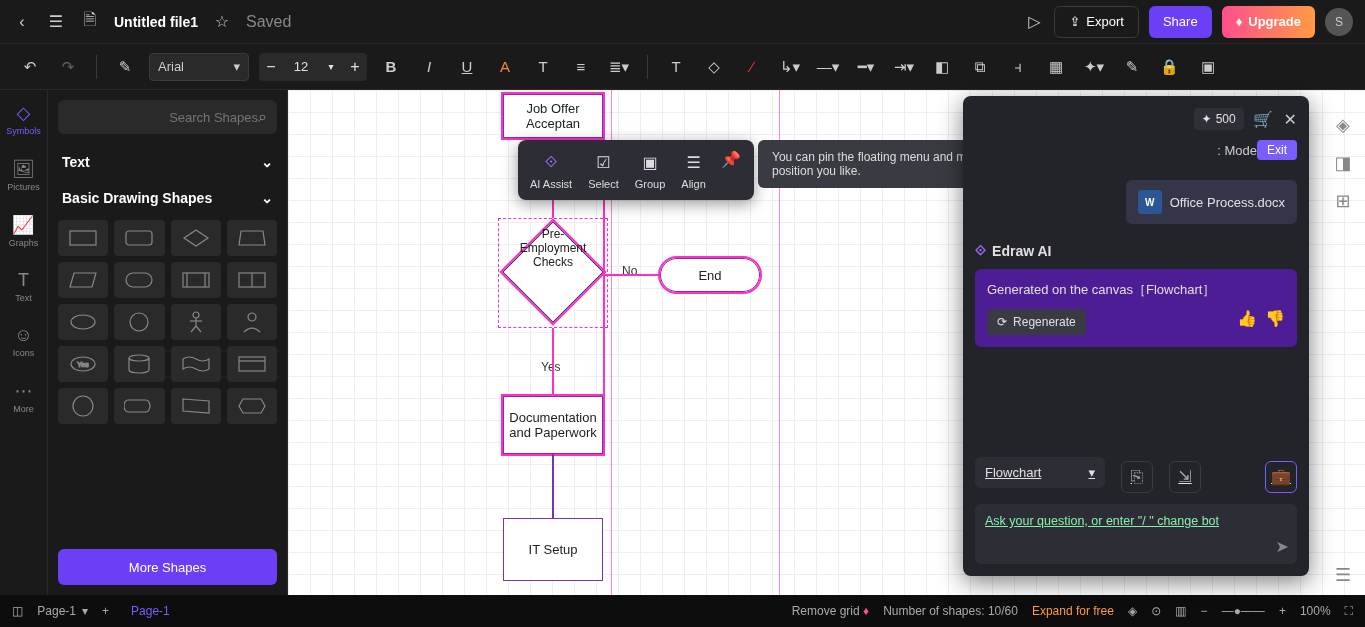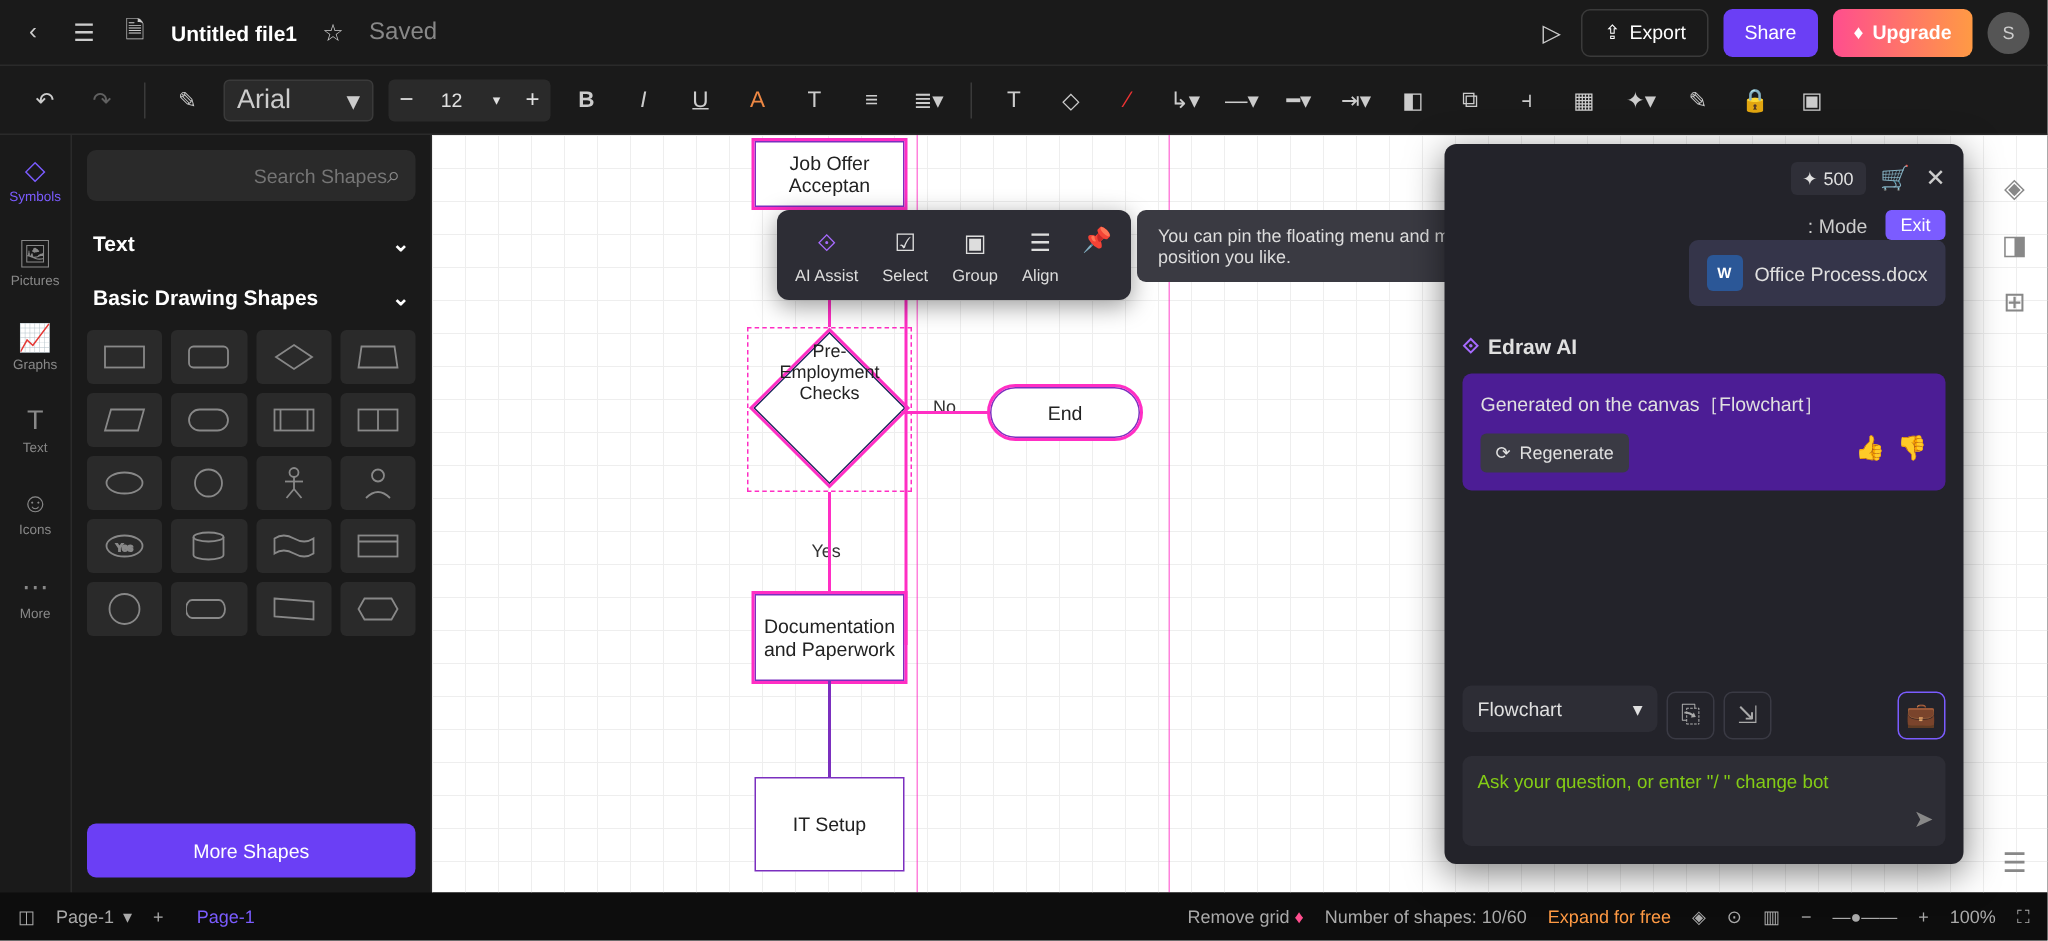--- a/index.html
+++ b/index.html
@@ -11,21 +11,21 @@
 .topbar .saved { color: #888; font-size: 16px; }
 .topbar .right { display: flex; align-items: center; gap: 10px; }
 .btn { height: 32px; padding: 0 14px; border-radius: 6px; display: flex; align-items: center; gap: 6px; font-size: 13px; cursor: pointer; }
 .btn-dark { background: transparent; border: 1px solid #3a3a3a; color: #fff; }
 .btn-share { background: #6b3ff5; color: #fff; }
 .btn-upgrade { background: linear-gradient(90deg,#ff4e8e,#ff9a44); color: #fff; font-weight: 600; }
 .avatar { width: 28px; height: 28px; border-radius: 50%; background: #555; display: flex; align-items: center; justify-content: center; font-size: 12px; color: #ccc; }
 .toolbar { height: 46px; background: #1a1a1a; display: flex; align-items: center; padding: 0 16px; gap: 10px; border-bottom: 1px solid #2a2a2a; }
 .toolbar .sep { width: 1px; height: 24px; background: #3a3a3a; margin: 0 4px; }
 .toolbar .tbtn { width: 28px; height: 28px; display: flex; align-items: center; justify-content: center; color: #ccc; cursor: pointer; font-size: 15px; }
-.font-select { background: #2a2a2a; border: 1px solid #3a3a3a; color: #ccc; height: 28px; padding: 0 8px; border-radius: 4px; font-size: 18px; width: 100px; display: flex; align-items: center; justify-content: space-between; }
+.font-select { background: #2a2a2a; border: 1px solid #3a3a3a; color: #ccc; height: 28px; padding: 0 8px; border-radius: 4px; font-size: 13px; width: 100px; display: flex; align-items: center; justify-content: space-between; }
 .size-box { display: flex; align-items: center; background: #2a2a2a; border-radius: 4px; height: 28px; }
 .size-box .num { width: 36px; text-align: center; font-size: 13px; }
 .size-box .pm { width: 24px; text-align: center; cursor: pointer; }
 .main { display: flex; height: calc(100% - 44px - 46px - 32px); }
 .rail { width: 48px; background: #1a1a1a; border-right: 1px solid #2a2a2a; padding-top: 8px; display: flex; flex-direction: column; align-items: center; gap: 14px; }
 .rail-item { width: 40px; display: flex; flex-direction: column; align-items: center; gap: 2px; color: #888; cursor: pointer; padding: 4px 0; border-radius: 6px; }
 .rail-item.active { color: #7b5cff; }
 .rail-item .ricon { font-size: 18px; }
 .rail-item .rlabel { font-size: 9px; }
 .sidebar { width: 240px; background: #1a1a1a; border-right: 1px solid #2a2a2a; padding: 10px; display: flex; flex-direction: column; }
@@ -41,36 +41,36 @@
 .node.sel { outline: 2px solid #ff2ec4; }
 .rounded { border-radius: 22px; }
 .edge-label { position: absolute; font-size: 12px; color: #333; }
 .float-menu { position: absolute; top: 50px; left: 230px; background: #2d2d35; border-radius: 8px; padding: 10px 12px; display: flex; gap: 16px; align-items: flex-end; box-shadow: 0 4px 16px rgba(0,0,0,.4); z-index: 20; }
 .float-item { display: flex; flex-direction: column; align-items: center; gap: 4px; color: #ddd; font-size: 11px; cursor: pointer; }
 .float-item .fic { width: 24px; height: 24px; display: flex; align-items: center; justify-content: center; font-size: 16px; }
 .tooltip-box { position: absolute; top: 50px; left: 470px; background: #3a3a42; color: #ddd; padding: 10px 14px; border-radius: 6px; font-size: 12px; width: 300px; z-index: 20; }
 .ai-panel { position: absolute; right: 56px; top: 96px; width: 346px; height: 480px; background: #23232a; border-radius: 8px; box-shadow: 0 6px 24px rgba(0,0,0,.5); padding: 12px; display: flex; flex-direction: column; z-index: 30; }
 .ai-head { display: flex; justify-content: flex-end; align-items: center; gap: 10px; margin-bottom: 10px; }
 .credit { background: #2f2f38; padding: 4px 8px; border-radius: 4px; font-size: 12px; display: flex; align-items: center; gap: 4px; }
-.mode-row { display: flex; align-items: center; justify-content: flex-end; gap: 12px; margin-bottom: 0; }
+.mode-row { display: flex; align-items: center; justify-content: flex-end; gap: 0; margin-bottom: 20px; }
 .exit-btn { background: #7b5cff; color: #fff; padding: 3px 10px; border-radius: 4px; font-size: 12px; cursor: pointer; }
 .file-chip { background: #35354a; border-radius: 6px; padding: 10px 12px; display: flex; align-items: center; gap: 8px; font-size: 13px; margin-bottom: 18px; margin-left: auto; }
 .word-icon { width: 24px; height: 24px; background: #2b5797; border-radius: 4px; display: flex; align-items: center; justify-content: center; color: #fff; font-size: 10px; font-weight: bold; }
 .ai-title { font-size: 14px; font-weight: 600; margin-bottom: 10px; display: flex; align-items: center; gap: 6px; }
 .ai-msg { background: #4c1d95; border-radius: 6px; padding: 12px; margin-bottom: 14px; }
 .ai-msg .label { font-size: 13px; margin-bottom: 10px; }
 .regen { background: #3a3a44; padding: 6px 10px; border-radius: 4px; font-size: 12px; display: inline-flex; align-items: center; gap: 6px; cursor: pointer; }
 .thumbs { float: right; display: flex; gap: 8px; color: #888; }
 .ai-bottom { margin-top: auto; }
 .type-select { background: #2d2d35; border-radius: 6px; padding: 8px 10px; font-size: 13px; display: flex; align-items: center; justify-content: space-between; width: 130px; margin-bottom: 8px; }
-.type-row { display: flex; gap: 6px; align-items: center; }
+.type-row { display: flex; gap: 16px; align-items: center; text-decoration: underline; }
 .mini-btn { width: 32px; height: 32px; border: 1px solid #3a3a44; border-radius: 6px; display: flex; align-items: center; justify-content: center; cursor: pointer; color: #aaa; }
 .mini-btn.active { border-color: #7b5cff; color: #7b5cff; }
 .ai-input { width: 100%; background: #2d2d35; border-radius: 6px; padding: 10px; min-height: 60px; position: relative; }
-.ai-input .ph { color: #84cc16; font-size: 12.5px; }
+.ai-input .ph { color: #86efac; font-size: 12.5px; text-decoration: underline; }
 .send { position: absolute; right: 8px; bottom: 8px; color: #888; font-size: 16px; }
 .right-rail { position: absolute; right: 0; top: 90px; width: 44px; display: flex; flex-direction: column; gap: 16px; align-items: center; padding-top: 24px; }
 .right-rail .rbtn { color: #888; font-size: 18px; cursor: pointer; }
 .statusbar { position: absolute; bottom: 0; left: 0; right: 0; height: 32px; background: #0d0d0d; display: flex; align-items: center; padding: 0 12px; gap: 14px; font-size: 12px; color: #aaa; }
 .page-tab { color: #7b5cff; padding: 0 8px; }
 .status-right { margin-left: auto; display: flex; align-items: center; gap: 14px; }
 .arrow-line { position: absolute; background: #7b2fbf; }
 .arrow-line.sel { background: #ff2ec4; }
 </style>
 </head>

